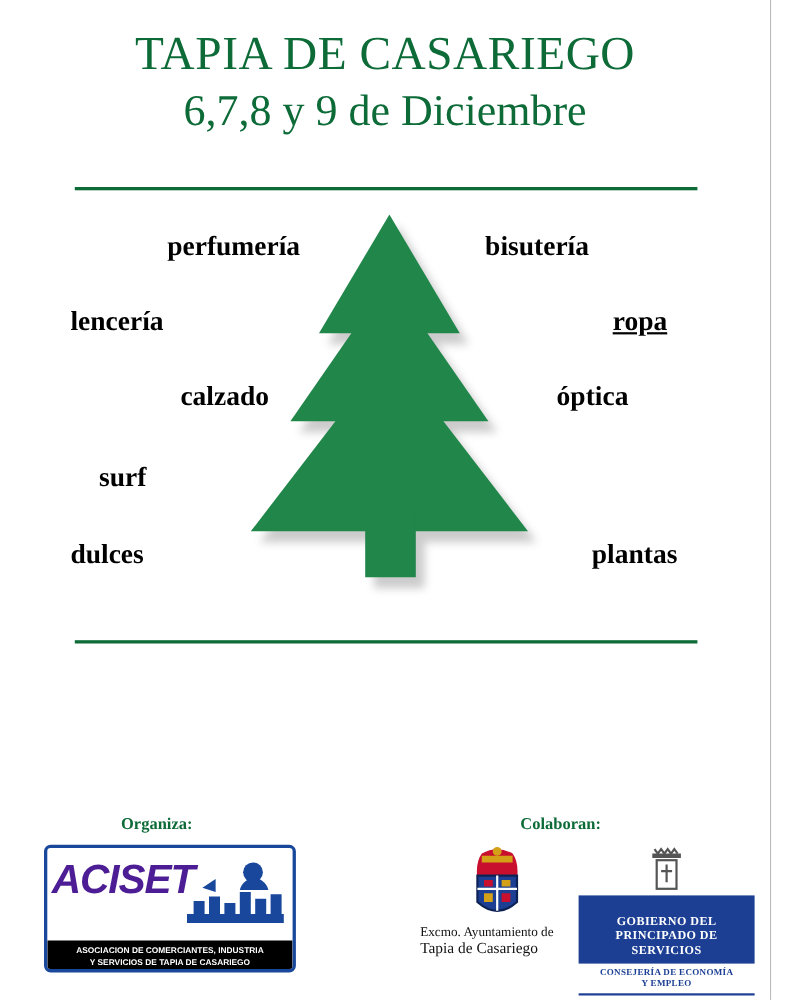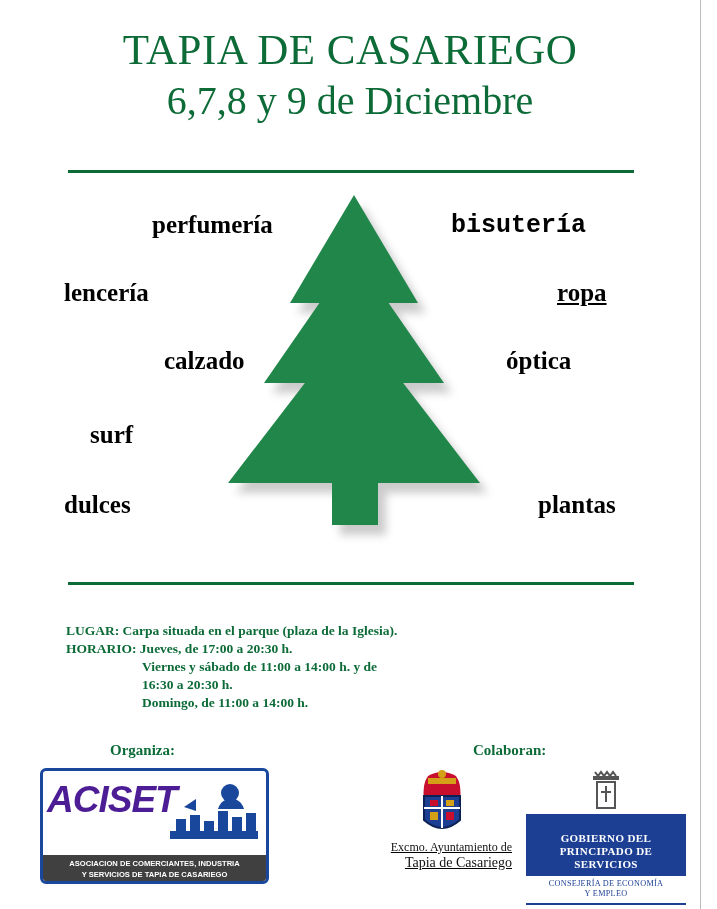--- a/index.html
+++ b/index.html
@@ -99,21 +99,21 @@
   .tree-main svg rect { fill: #21864a; }
 
   .word {
     position: absolute;
     color: #000000;
     font-weight: bold;
     font-size: 25px;
     white-space: nowrap;
   }
   .w-perfumeria { left: 152px; top: 26px; }
-  .w-bisuteria  { left: 451px; top: 26px; font-family: Liberation Mono, monospace; }
+  .w-bisuteria  { left: 441px; top: 26px; }
   .w-lenceria   { left: 64px;  top: 94px; }
   .w-ropa       { left: 557px; top: 94px; text-decoration: underline; }
   .w-calzado    { left: 120px; top: 162px; margin-left: 44px; }
   .w-optica     { left: 506px; top: 162px; }
   .w-surf       { left: 90px;  top: 236px; }
   .w-decoracion { left: 496px; top: 236px; }
   .w-dulces     { left: 64px;  top: 306px; }
   .w-plantas    { left: 538px; top: 306px; }
 
   
@@ -168,39 +168,38 @@
     top: 6px;
     width: 96px;
     height: 62px;
   }
   .aciset-band {
     position: absolute;
     left: 0;
     bottom: 0;
     width: 100%;
     height: 26px;
-    background: #404040;
+    background: #000000;
     color: #ffffff;
     font-family: "Liberation Sans", sans-serif;
     font-size: 7.6px;
     font-weight: bold;
     line-height: 11px;
     text-align: center;
     padding-top: 3px;
     box-sizing: border-box;
   }
 
   
   .ayto {
     position: absolute;
-    left: 372px;
+    left: 382px;
     top: 766px;
     width: 140px;
-    text-align: right;
-    text-decoration: underline;
+    text-align: left;
   }
   .ayto-shield {
     width: 52px;
     height: 70px;
     margin: 0 auto;
   }
   .ayto-cap1 {
     font-size: 12px;
     color: #111111;
     margin-top: 4px;
@@ -230,21 +229,21 @@
     font-family: "Liberation Serif", serif;
     font-size: 11px;
     font-weight: bold;
     letter-spacing: 0.4px;
     line-height: 13px;
     padding: 18px 2px 5px;
   }
   .princ-sub {
     color: #1c3f94;
     font-size: 8.2px;
-    font-weight: normal;
+    font-weight: bold;
     letter-spacing: 0.3px;
     line-height: 10px;
     padding-top: 3px;
     border-bottom: 2px solid #1c3f94;
     padding-bottom: 4px;
   }
 </style>
 </head>
 <body>
 
@@ -284,27 +283,20 @@
     <div class="word w-ropa">ropa</div>
     <div class="word w-calzado">calzado</div>
     <div class="word w-optica">óptica</div>
     <div class="word w-surf">surf</div>
     <div class="word w-dulces">dulces</div>
     <div class="word w-plantas">plantas</div>
   </div>
 
   <div class="rule rule-bottom"></div>
 
-  <div class="details">
-    <div>LUGAR: Carpa situada en el parque (plaza de la Iglesia).</div>
-    <div>HORARIO: Jueves, de 17:00  a 20:30 h.</div>
-    <div class="indent">Viernes y sábado de 11:00 a 14:00 h. y de</div>
-    <div class="indent">16:30 a 20:30 h.</div>
-    <div class="indent">Domingo, de 11:00 a 14:00 h.</div>
-  </div>
 
   <div class="footer-head organiza-head">Organiza:</div>
   <div class="footer-head colaboran-head">Colaboran:</div>
 
   <div class="aciset-logo">
     <div class="aciset-text">ACISET</div>
     <div class="aciset-art">
       <svg viewBox="0 0 96 62" width="96" height="62" aria-hidden="true">
         <path d="M4 54 L92 54 L92 62 L4 62 Z" fill="#18479c"></path>
         <path d="M10 54 L10 42 L20 42 L20 54 Z" fill="#18479c"></path>

